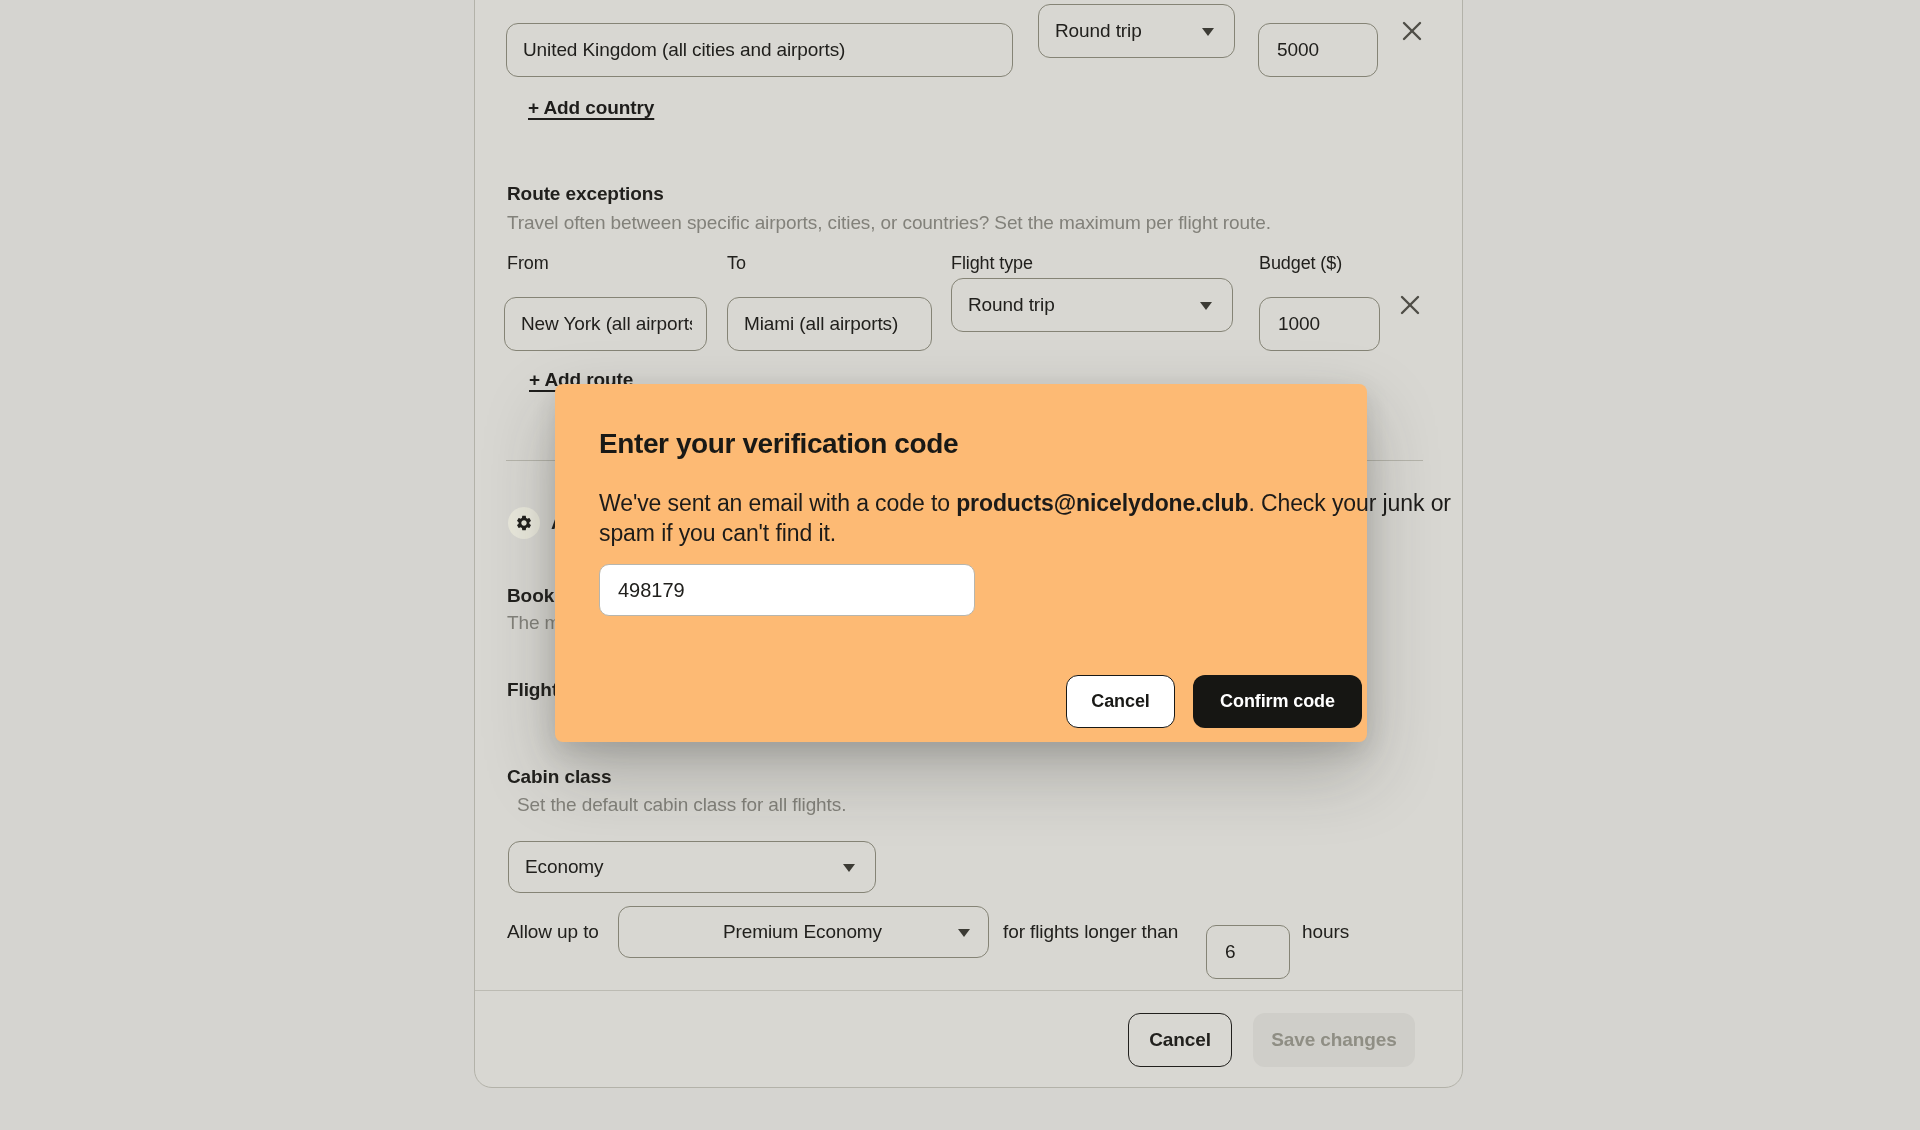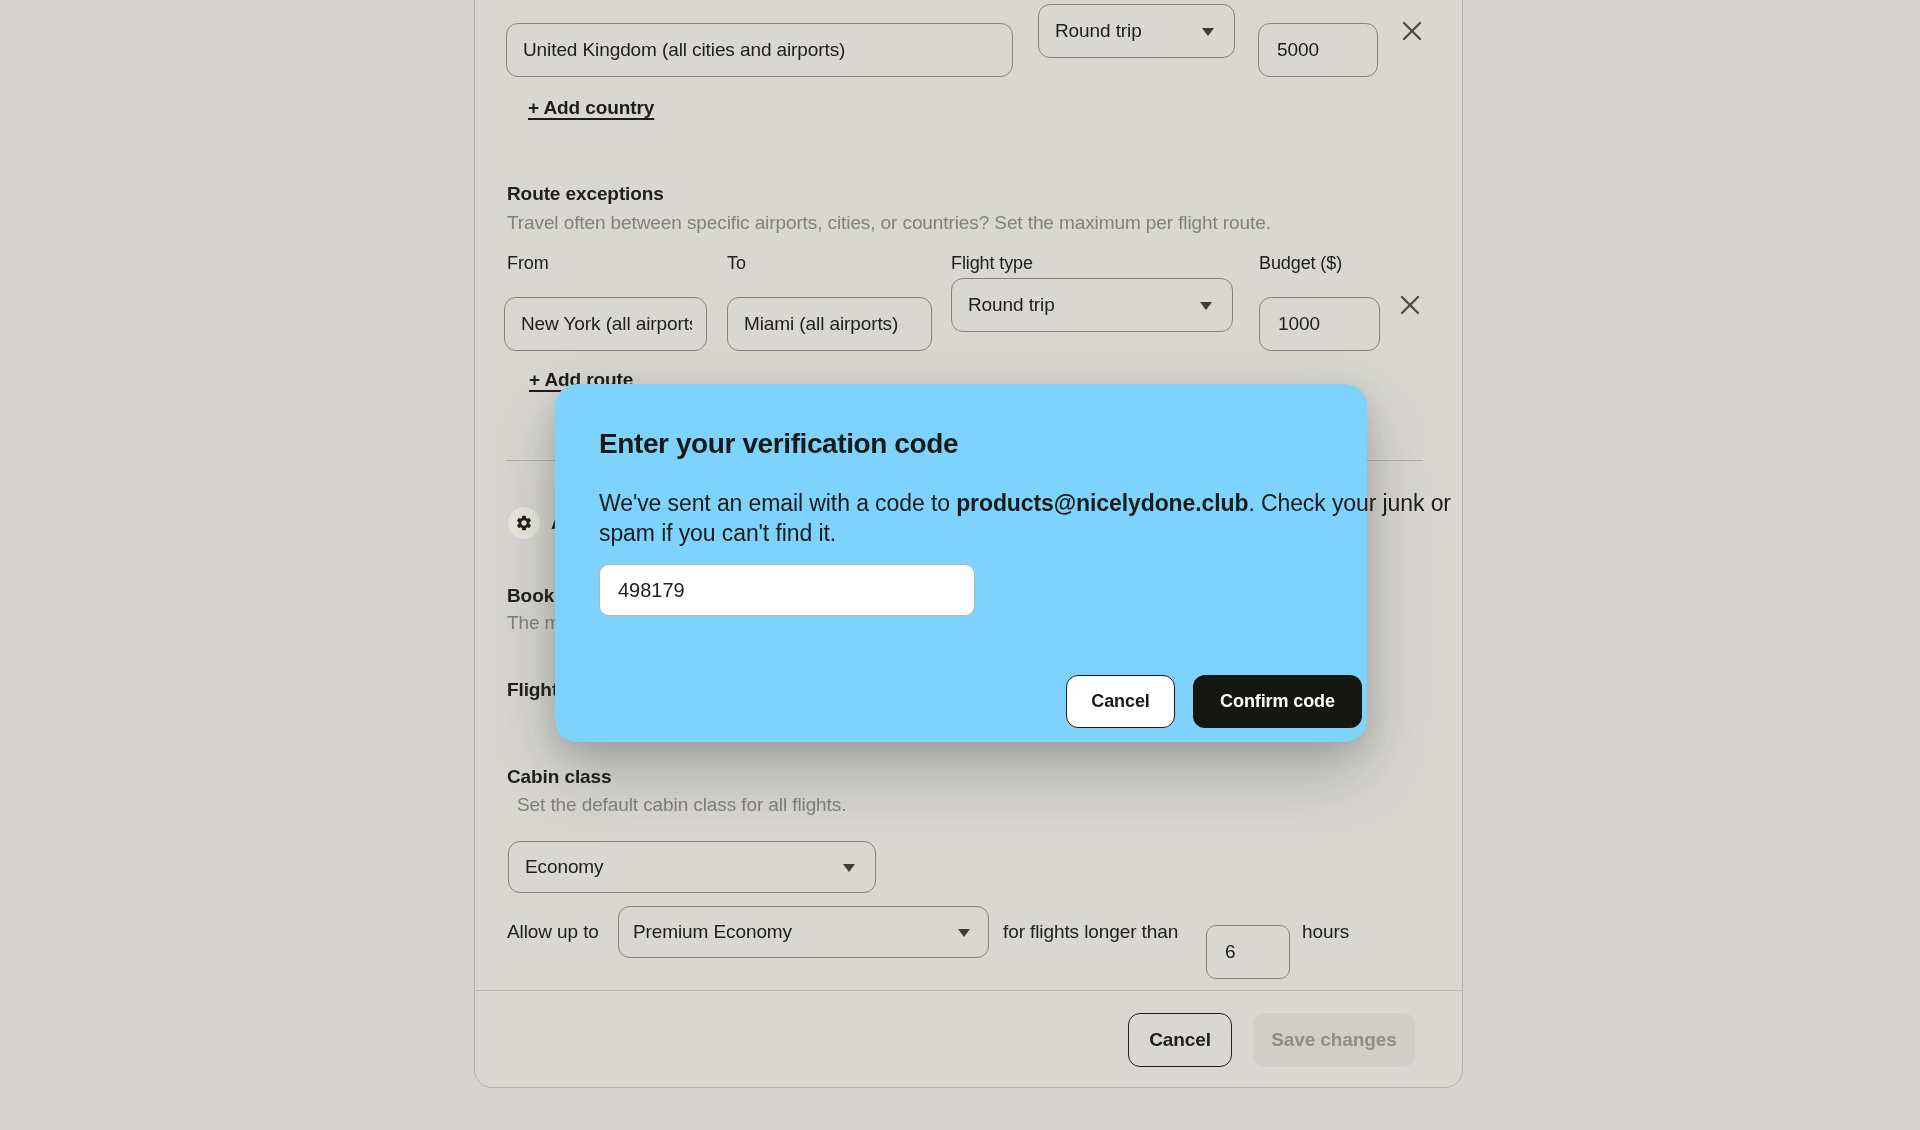--- a/index.html
+++ b/index.html
@@ -74,21 +74,21 @@
     position:absolute; display:flex; align-items:center; justify-content:center;
     border-radius:12px; font-size:19px; font-weight:700; cursor:pointer;
     white-space:nowrap; letter-spacing:-0.1px;
   }
   .btn-outline { background:transparent; border:1.5px solid #21201d; color:#21201d; }
   .btn-disabled { background:#cfcec9; color:#8f8e84; border:none; }
 
   
   .modal {
     position:absolute; left:555px; top:384px; width:812px; height:358px;
-    background:#7dd3fc; border-radius:22px; z-index:10;
+    background:#fdba74; border-radius:8px; z-index:10;
     box-shadow:0 30px 70px rgba(40,40,35,.26), 0 8px 24px rgba(40,40,35,.14);
   }
   .modal-title {
     position:absolute; left:44px; top:44px;
     font-size:28px; font-weight:700; color:#191916; letter-spacing:-0.4px; white-space:nowrap;
   }
   .modal-body {
     position:absolute; left:44px; top:104px;
     font-size:23px; line-height:30px; color:#1c1b19; white-space:nowrap;
   }
@@ -167,21 +167,21 @@
 
   <div class="label bold" style="left:507px; top:766px;">Cabin class</div>
   <div class="label muted" style="left:507px; top:794px;margin-left:10px;">Set the default cabin class for all flights.</div>
 
   <div class="sel" style="left:508px; top:841px; width:368px; height:52px;">
     <span>Economy</span>
     <span class="chev"></span>
   </div>
 
   <div class="label" style="left:507px; top:921px;">Allow up to</div>
-  <div class="sel" style="left:618px; top:906px; width:371px; height:52px; padding-left:14px;">
+  <div class="sel" style="left:618px; top:906px; width:371px; height:52px; padding-left:14px;justify-content:center;">
     <span>Premium Economy</span>
     <span class="chev" style="right:18px;"></span>
   </div>
   <div class="label" style="left:1003px; top:921px;">for flights longer than</div>
   <input class="tb" style="left: 1206px; top: 906px; width: 84px; height: 54px; border-radius: 10px; padding-left: 18px;" value="6">
   <div class="label" style="left:1302px; top:921px;">hours</div>
 
   <div class="divider" style="left:475px; top:990px; width:987px; background:#bcbbb3;"></div>
   <div class="btn btn-outline" style="left:1128px; top:1013px; width:104px; height:54px;">Cancel</div>
   <div class="btn btn-disabled" style="left:1253px; top:1013px; width:162px; height:54px;">Save changes</div>

